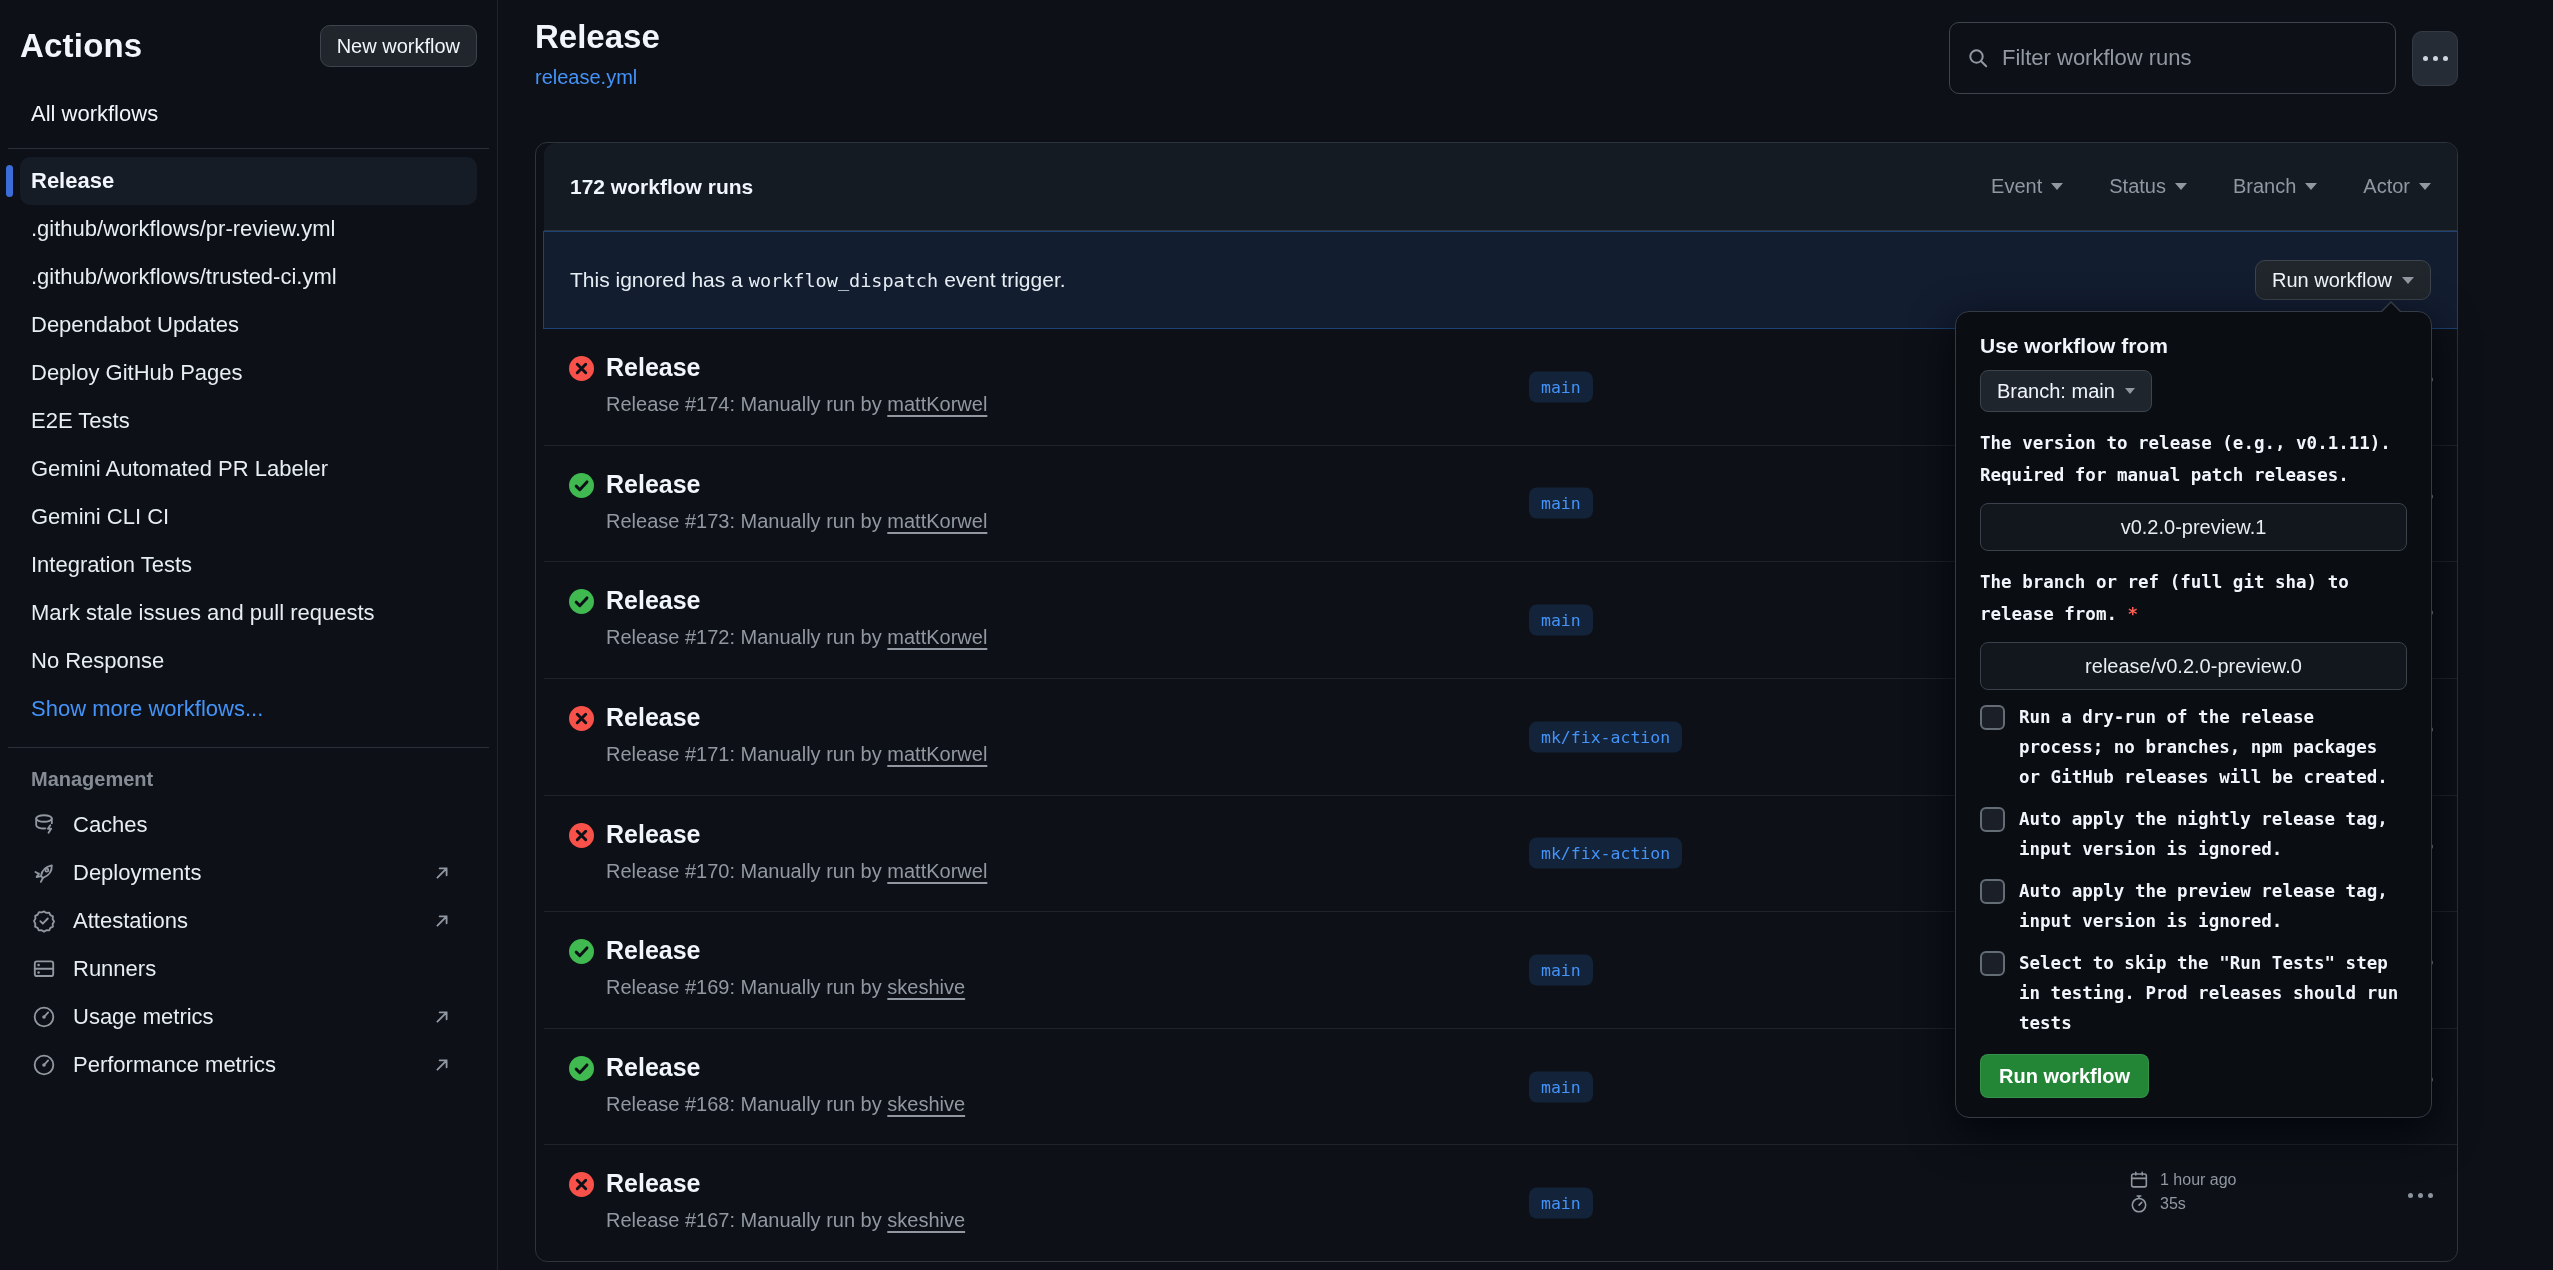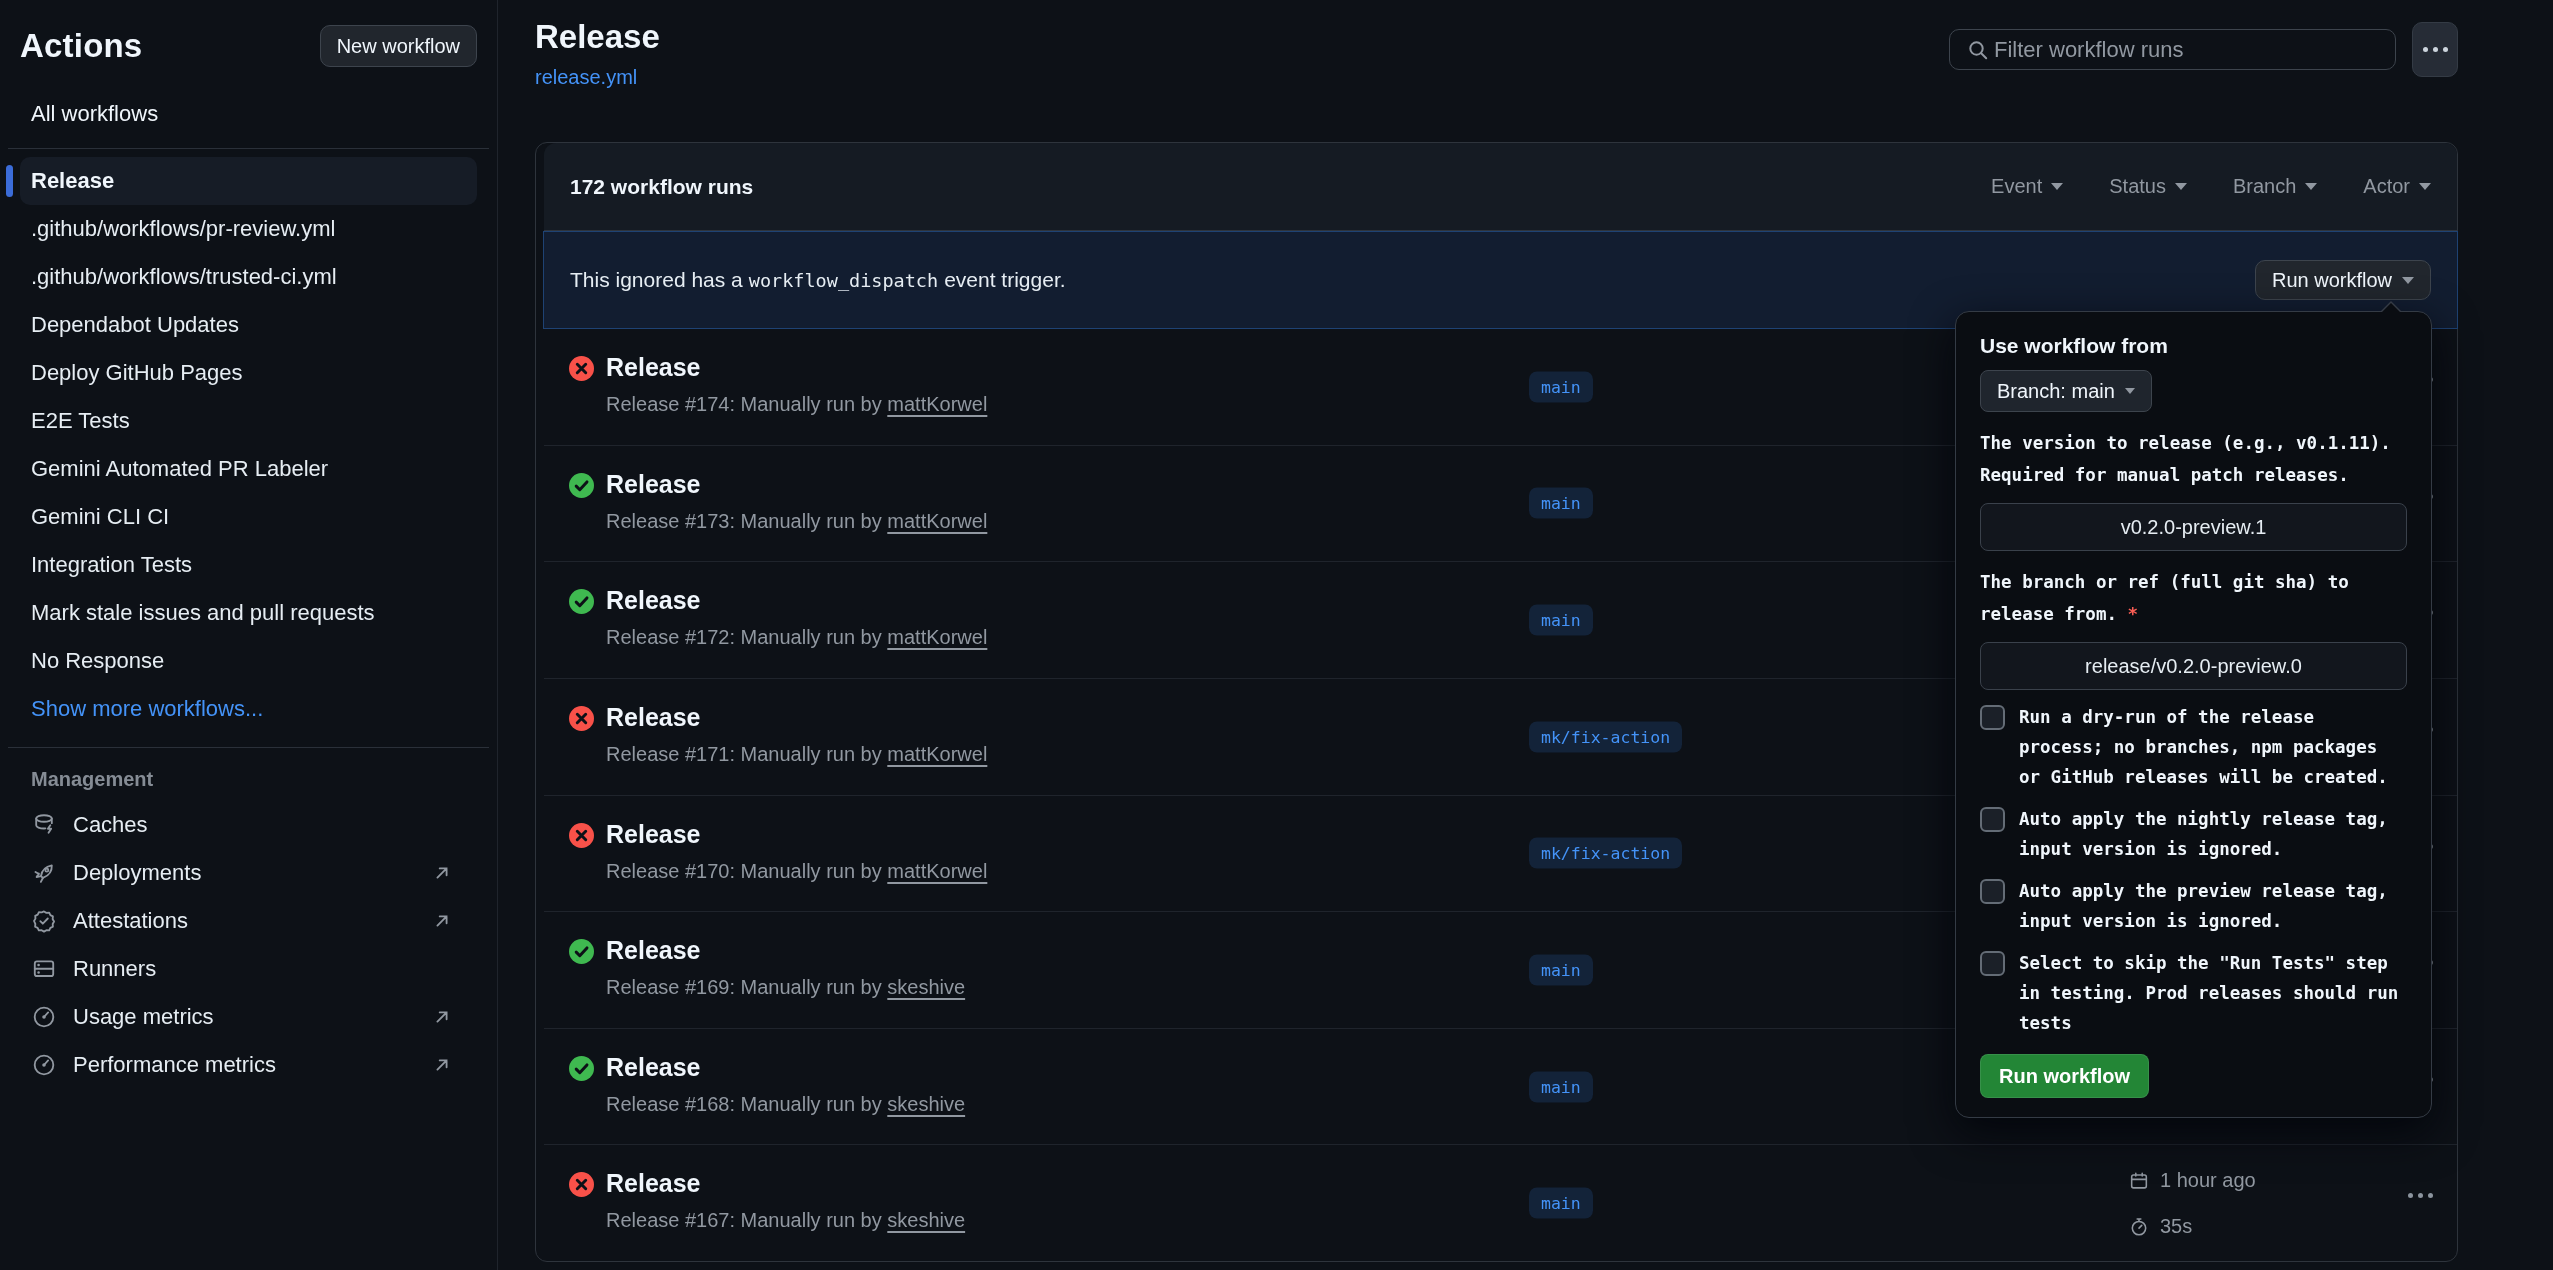--- a/index.html
+++ b/index.html
@@ -44,22 +44,22 @@
   .mgmt-icon.meter  .i-meter  { display:block; }
   .mgmt-arrow { position:absolute; right:24px; width:22px; height:22px; color:#9198a1; }
   .mgmt-arrow svg { width:22px; height:22px; stroke:currentColor; fill:none; stroke-width:2; stroke-linecap:round; }
 
   
   .main { position:absolute; left:498px; right:0; top:0; bottom:0; padding:0 95px 0 37px; }
   .page-head { position:relative; height:142px; }
   .page-title { position:absolute; left:0; top:18px; font-size:33px; font-weight:600; color:#f0f6fc; }
   .file-link { position:absolute; left:0; top:66px; font-size:20px; color:#4493f8; cursor:pointer; }
   .head-controls { position:absolute; right:0; top:22px; display:flex; gap:16px; align-items:center; }
-  .search-box { width:447px; height:41px; border:1px solid #3d444d; border-radius:10px;
-    background:#0d1117; display:flex; align-items:center; gap:4px; padding:0 16px; }
+  .search-box { width:447px; height:72px; border:1px solid #3d444d; border-radius:10px;
+    background:#0d1117; display:flex; align-items:center; gap:12px; padding:0 16px; }
   .search-box svg { width:24px; height:24px; stroke:#9198a1; fill:none; stroke-width:2; stroke-linecap:round; flex:none; }
   .search-box input { flex:1; background:transparent; border:none; outline:none; color:#e6edf3;
     font-size:22px; font-family:inherit; }
   .search-box input::placeholder { color:#9198a1; }
   .kebab-btn { width:46px; height:55px; background:#262c36; border:1px solid #343b45; border-radius:10px;
     display:flex; align-items:center; justify-content:center; gap:5px; cursor:pointer; }
   .dot { width:5px; height:5px; border-radius:50%; background:#cdd5de; }
 
   .runs-container { position:relative; height:1120px; border:1px solid #2e343c; border-radius:12px;
     background:#0d1117; display:flex; flex-direction:column;padding-left:8px; }
@@ -82,22 +82,22 @@
   .run-status { position:absolute; left:25px; top:27px; width:25px; height:25px; }
   .run-status svg { width:25px; height:25px; display:none; }
   .run-status.failure .icon-fail { display:block; }
   .run-status.success .icon-pass { display:block; }
   .run-title { position:absolute; left:62px; top:24px; font-size:25px; font-weight:600; color:#f0f6fc; }
   .run-desc { position:absolute; left:62px; top:64px; font-size:20px; color:#9198a1; }
   .actor-link { text-decoration:underline; text-underline-offset:4px; cursor:pointer; }
   .branch-chip { position:absolute; left:985px; top:50%; transform:translateY(-50%);
     background:#132339; color:#4493f8; font-family:"DejaVu Sans Mono", monospace; font-size:16.5px;
     padding:6px 12px; border-radius:8px; cursor:pointer; white-space:nowrap; }
-  .run-meta { position:absolute; left:1584px; top:24px; display:flex; flex-direction:column; gap:23px;
-    color:#9198a1; font-size:20px; }
+  .run-meta { position:absolute; left:1584px; top:24px; display:flex; flex-direction:column; gap:2px;
+    color:#9198a1; font-size:16px; }
   .meta-line { display:flex; align-items:center; gap:10px; }
   .meta-line svg { width:22px; height:22px; stroke:#9198a1; fill:none; stroke-width:1.7; stroke-linecap:round; }
   .row-kebab { position:absolute; right:24px; top:48px; display:flex; gap:5px; cursor:pointer; }
   .row-kebab .dot { background:#8b949e; }
 
   
   .dispatch-panel { position:absolute; left:1955px; top:311px; width:477px; height:807px; z-index:30;
     background:#0a0d12; border:1px solid #343b45; border-radius:14px; padding:22px 24px;
     box-shadow:0 14px 44px rgba(1,4,9,0.85); }
   .dispatch-panel::before { content:""; position:absolute; top:-11px; left:424px; width:0; height:0;

